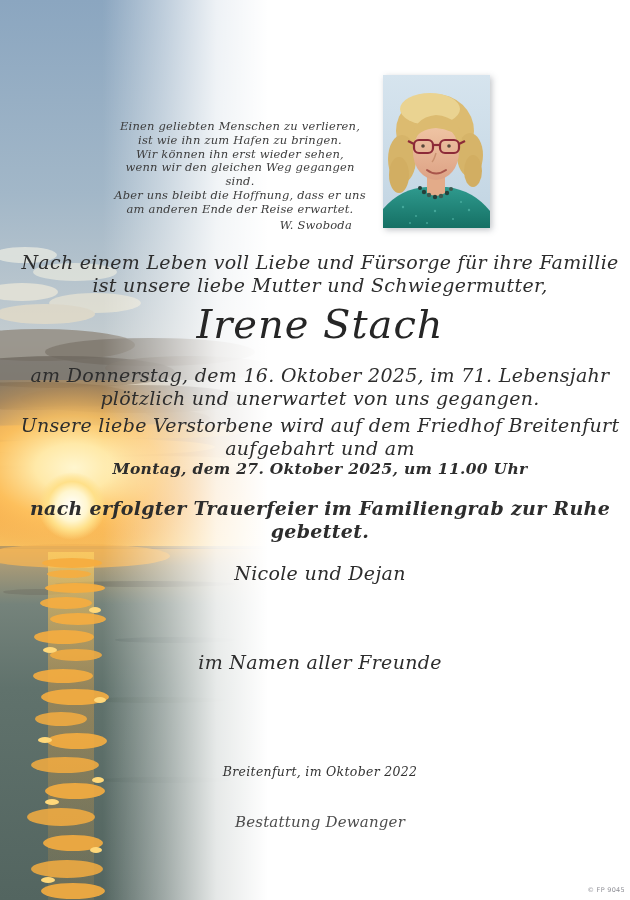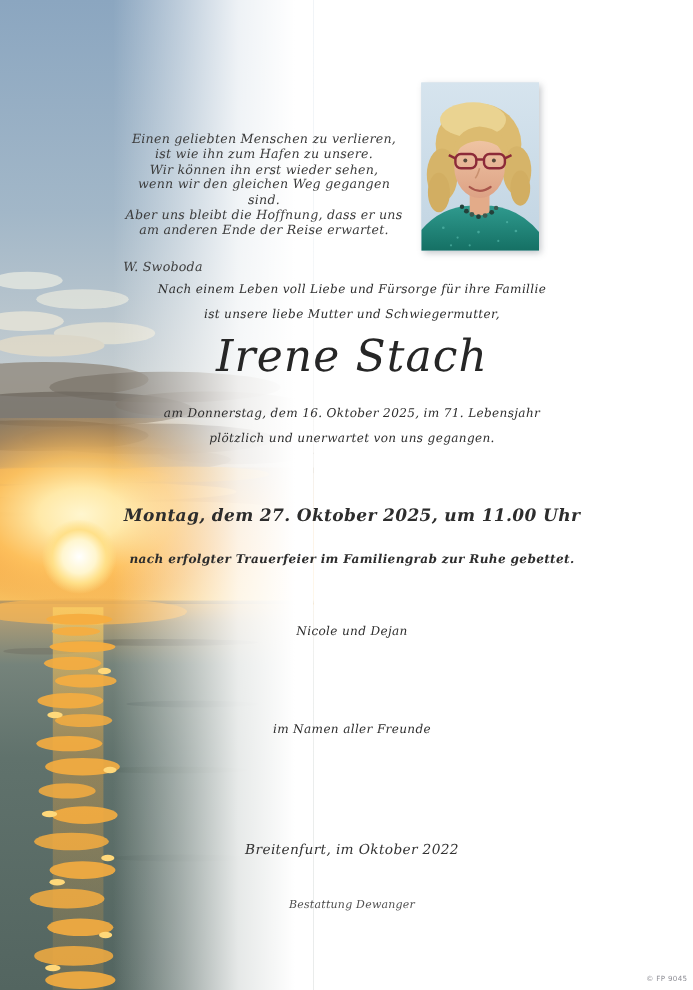--- a/index.html
+++ b/index.html
@@ -33,50 +33,50 @@
   }
   
   .txt {
     position: absolute;
     z-index: 2;
     font-style: italic;
     color: #2d2d2d;
     text-align: center;
     letter-spacing: 0.3px;
     line-height: 23px;
-    font-size: 11px;
+    font-size: 19px;
     left: 10px; right: 0;
   }
   .poem {
     position: absolute;
     z-index: 2;
     left: 112px; top: 120px;
     width: 256px;
     font-style: italic;
     color: #3c3c3c;
     font-size: 11.5px;
     line-height: 13.8px;
     text-align: center;
     letter-spacing: 0.2px;
   }
   .poem .attr {
-    text-align: left;
+    text-align: right;
     padding-right: 16px;
-    margin-top: 19px;
+    margin-top: 2px;
   }
   .deceased-name {
     top: 300px;
     font-size: 40px;
     line-height: 48px;
     letter-spacing: 1px;
     color: #262626;
   }
   .bold-line { font-weight: bold; font-size: 15.5px; }
   .place-date { font-size: 12.5px; color: #333; }
-  .funeral-home { font-size: 10px; color: #4d4d4d; letter-spacing: 0.2px; }
+  .funeral-home { font-size: 15px; color: #4d4d4d; letter-spacing: 0.2px; }
   .print-code {
     position: absolute;
     z-index: 2;
     right: 5px; top: 886px;
     font-size: 6.5px;
     font-style: normal;
     color: #8f8f96;
     font-family: "DejaVu Sans", sans-serif;
     letter-spacing: 0.3px;
   }
@@ -284,40 +284,44 @@
           <circle cx="58" cy="121" r="2.2" fill="#3c5a50"></circle>
         <circle cx="64" cy="118" r="2.2"></circle>
           <circle cx="68" cy="114" r="2" fill="#3c5a50"></circle>
         <circle cx="37" cy="113" r="2"></circle>
       </g>
     </svg>
   </div>
 
   <div class="poem">
     <div>Einen geliebten Menschen zu verlieren,</div>
-    <div>ist wie ihn zum Hafen zu unsere.</div>
+    <div>ist wie ihn zum Hafen zu bringen.</div>
     <div>Wir können ihn erst wieder sehen,</div>
     <div>wenn wir den gleichen Weg gegangen sind.</div>
     <div>Aber uns bleibt die Hoffnung, dass er uns</div>
     <div>am anderen Ende der Reise erwartet.</div>
     <div class="attr">W. Swoboda</div>
   </div>
 
   <div class="txt" style="top:251px;">
     <div>Nach einem Leben voll Liebe und Fürsorge für ihre Famillie</div>
     <div>ist unsere liebe Mutter und Schwiegermutter,</div>
   </div>
 
   <div class="txt deceased-name">Irene Stach</div>
 
   <div class="txt" style="top:364px;">
     <div>am Donnerstag, dem 16. Oktober 2025, im 71. Lebensjahr</div>
     <div>plötzlich und unerwartet von uns gegangen.</div>
   </div>
 
+  <div class="txt" style="top:414px;">
+    <div>Unsere liebe Verstorbene wird auf dem Friedhof Breitenfurt</div>
+    <div>aufgebahrt und am</div>
+  </div>
 
   <div class="txt bold-line" style="top:457px;">Montag, dem 27. Oktober 2025, um 11.00 Uhr</div>
 
   <div class="txt" style="top:497px;font-weight:bold;">nach erfolgter Trauerfeier im Familiengrab zur Ruhe gebettet.</div>
 
 
   <div class="txt" style="top:562px;">Nicole und Dejan</div>
 
   <div class="txt" style="top:651px;">im Namen aller Freunde</div>
 

